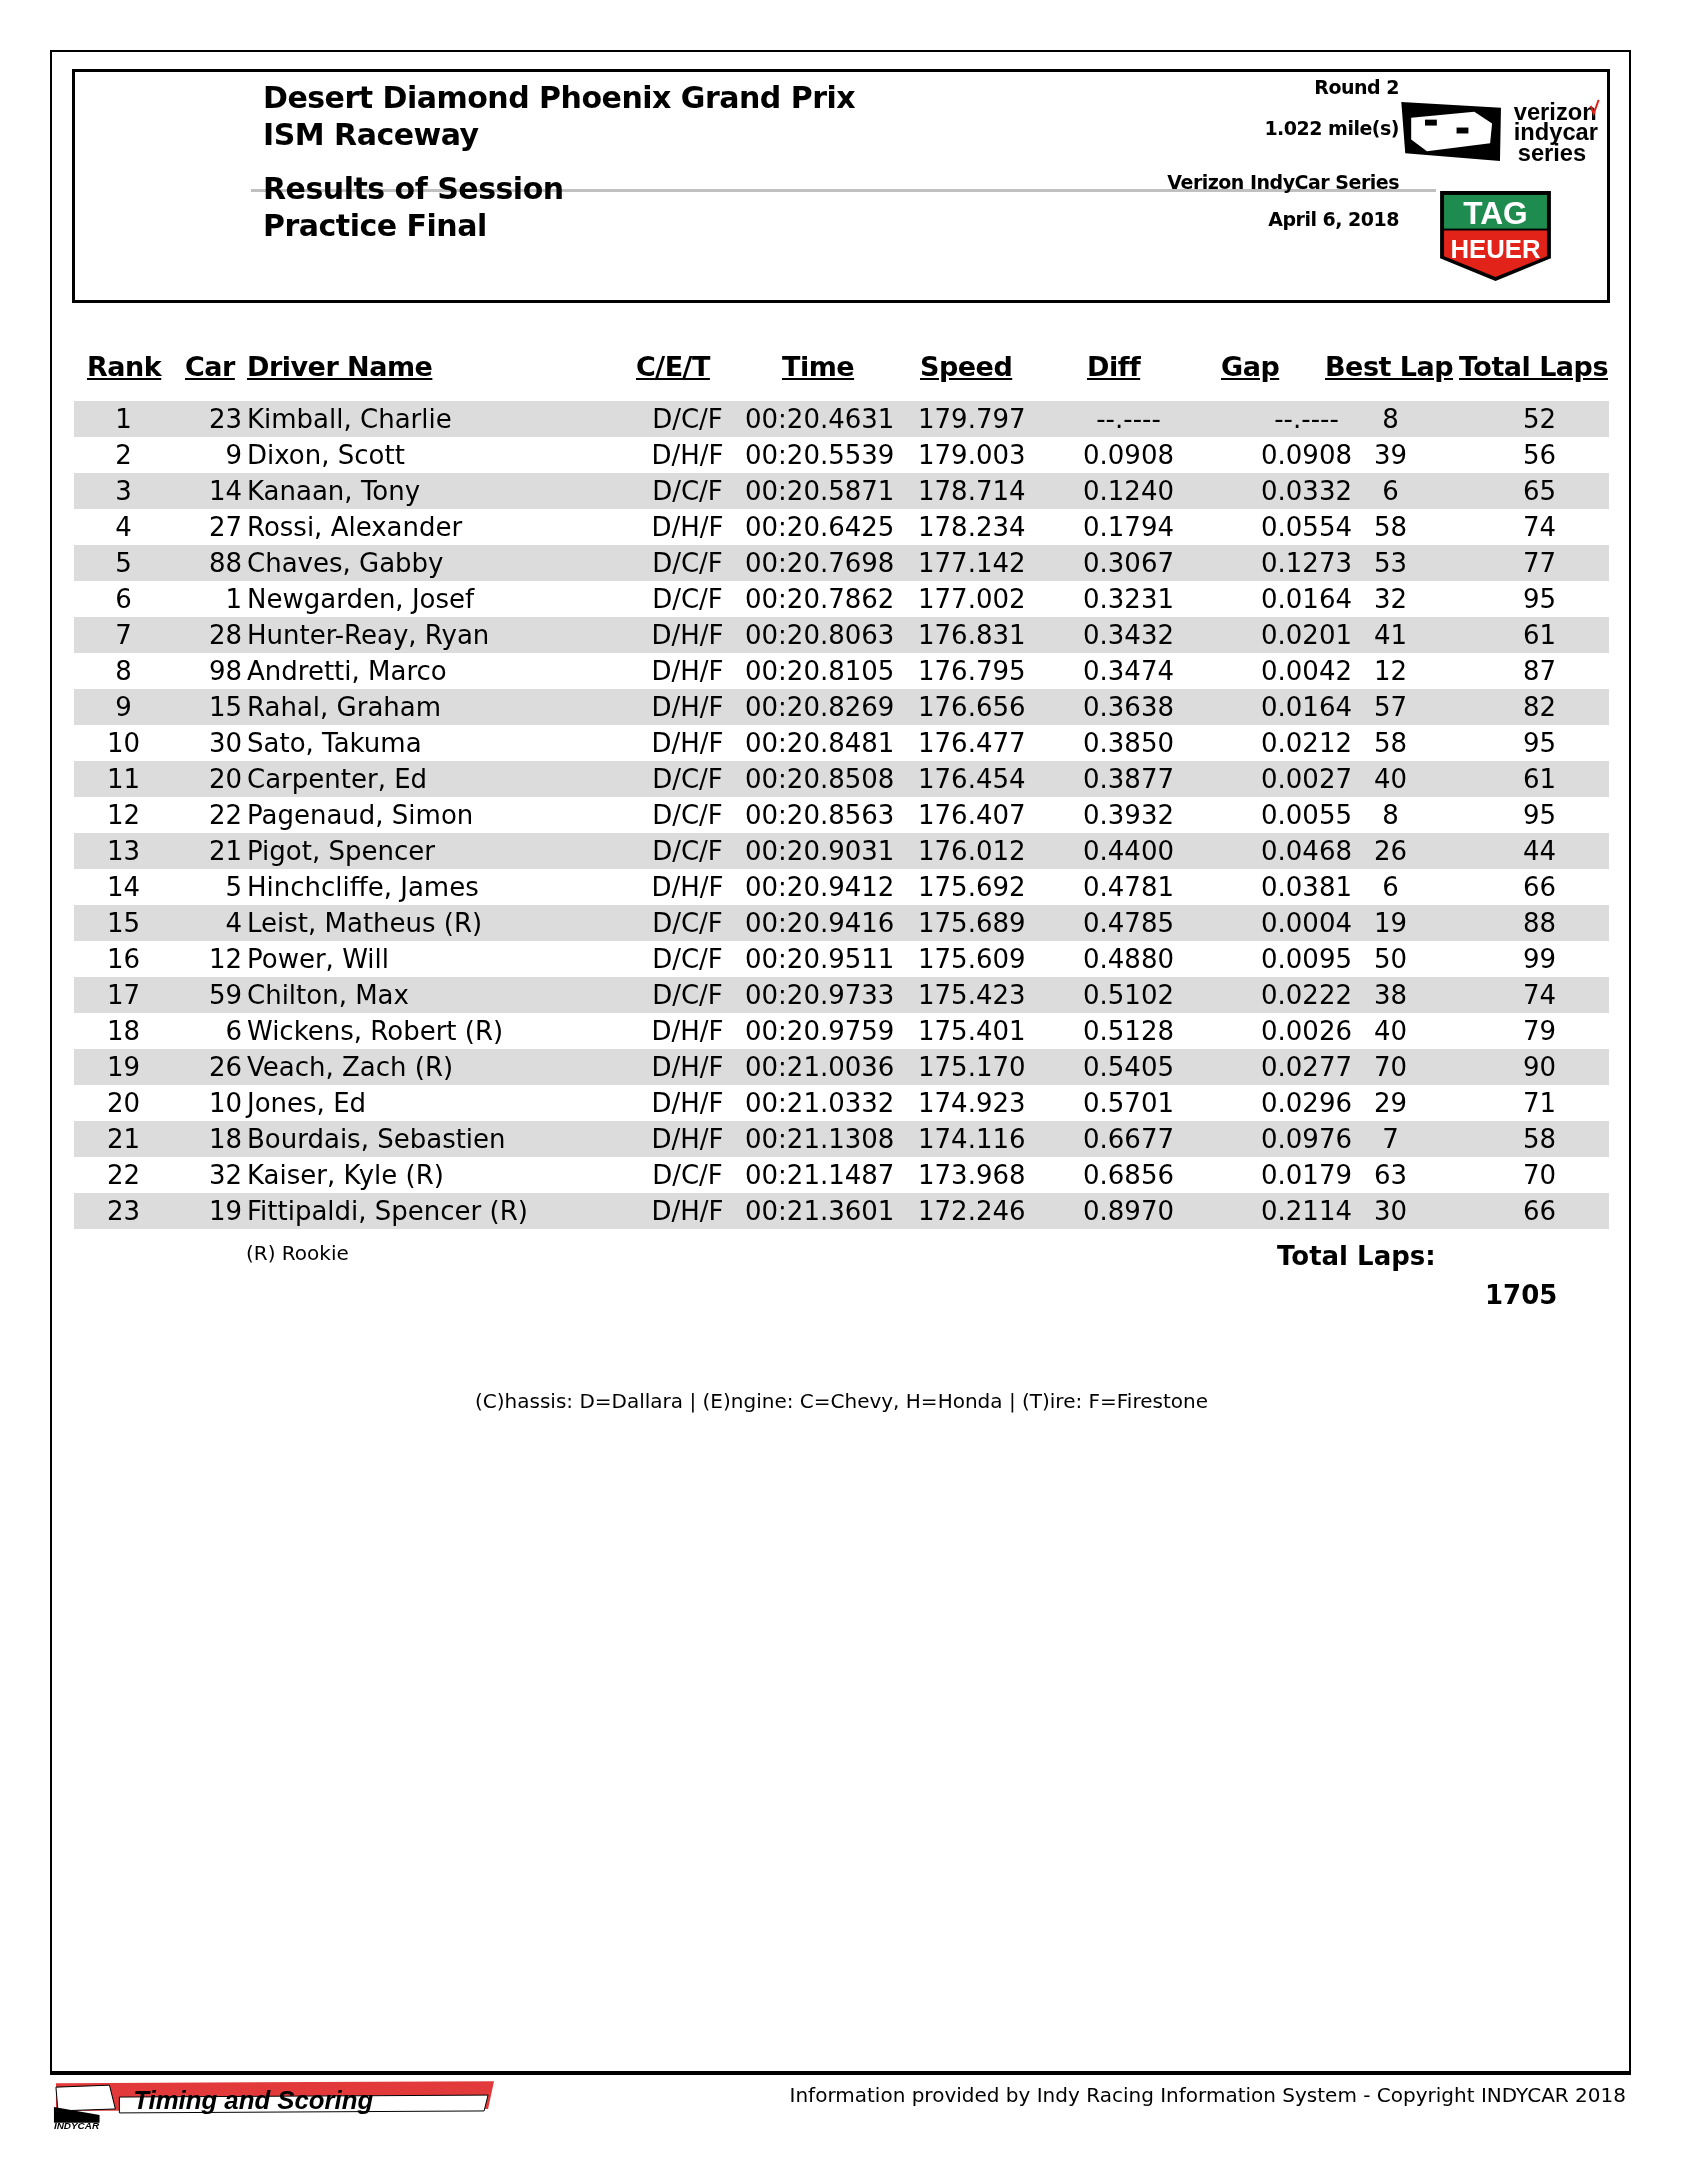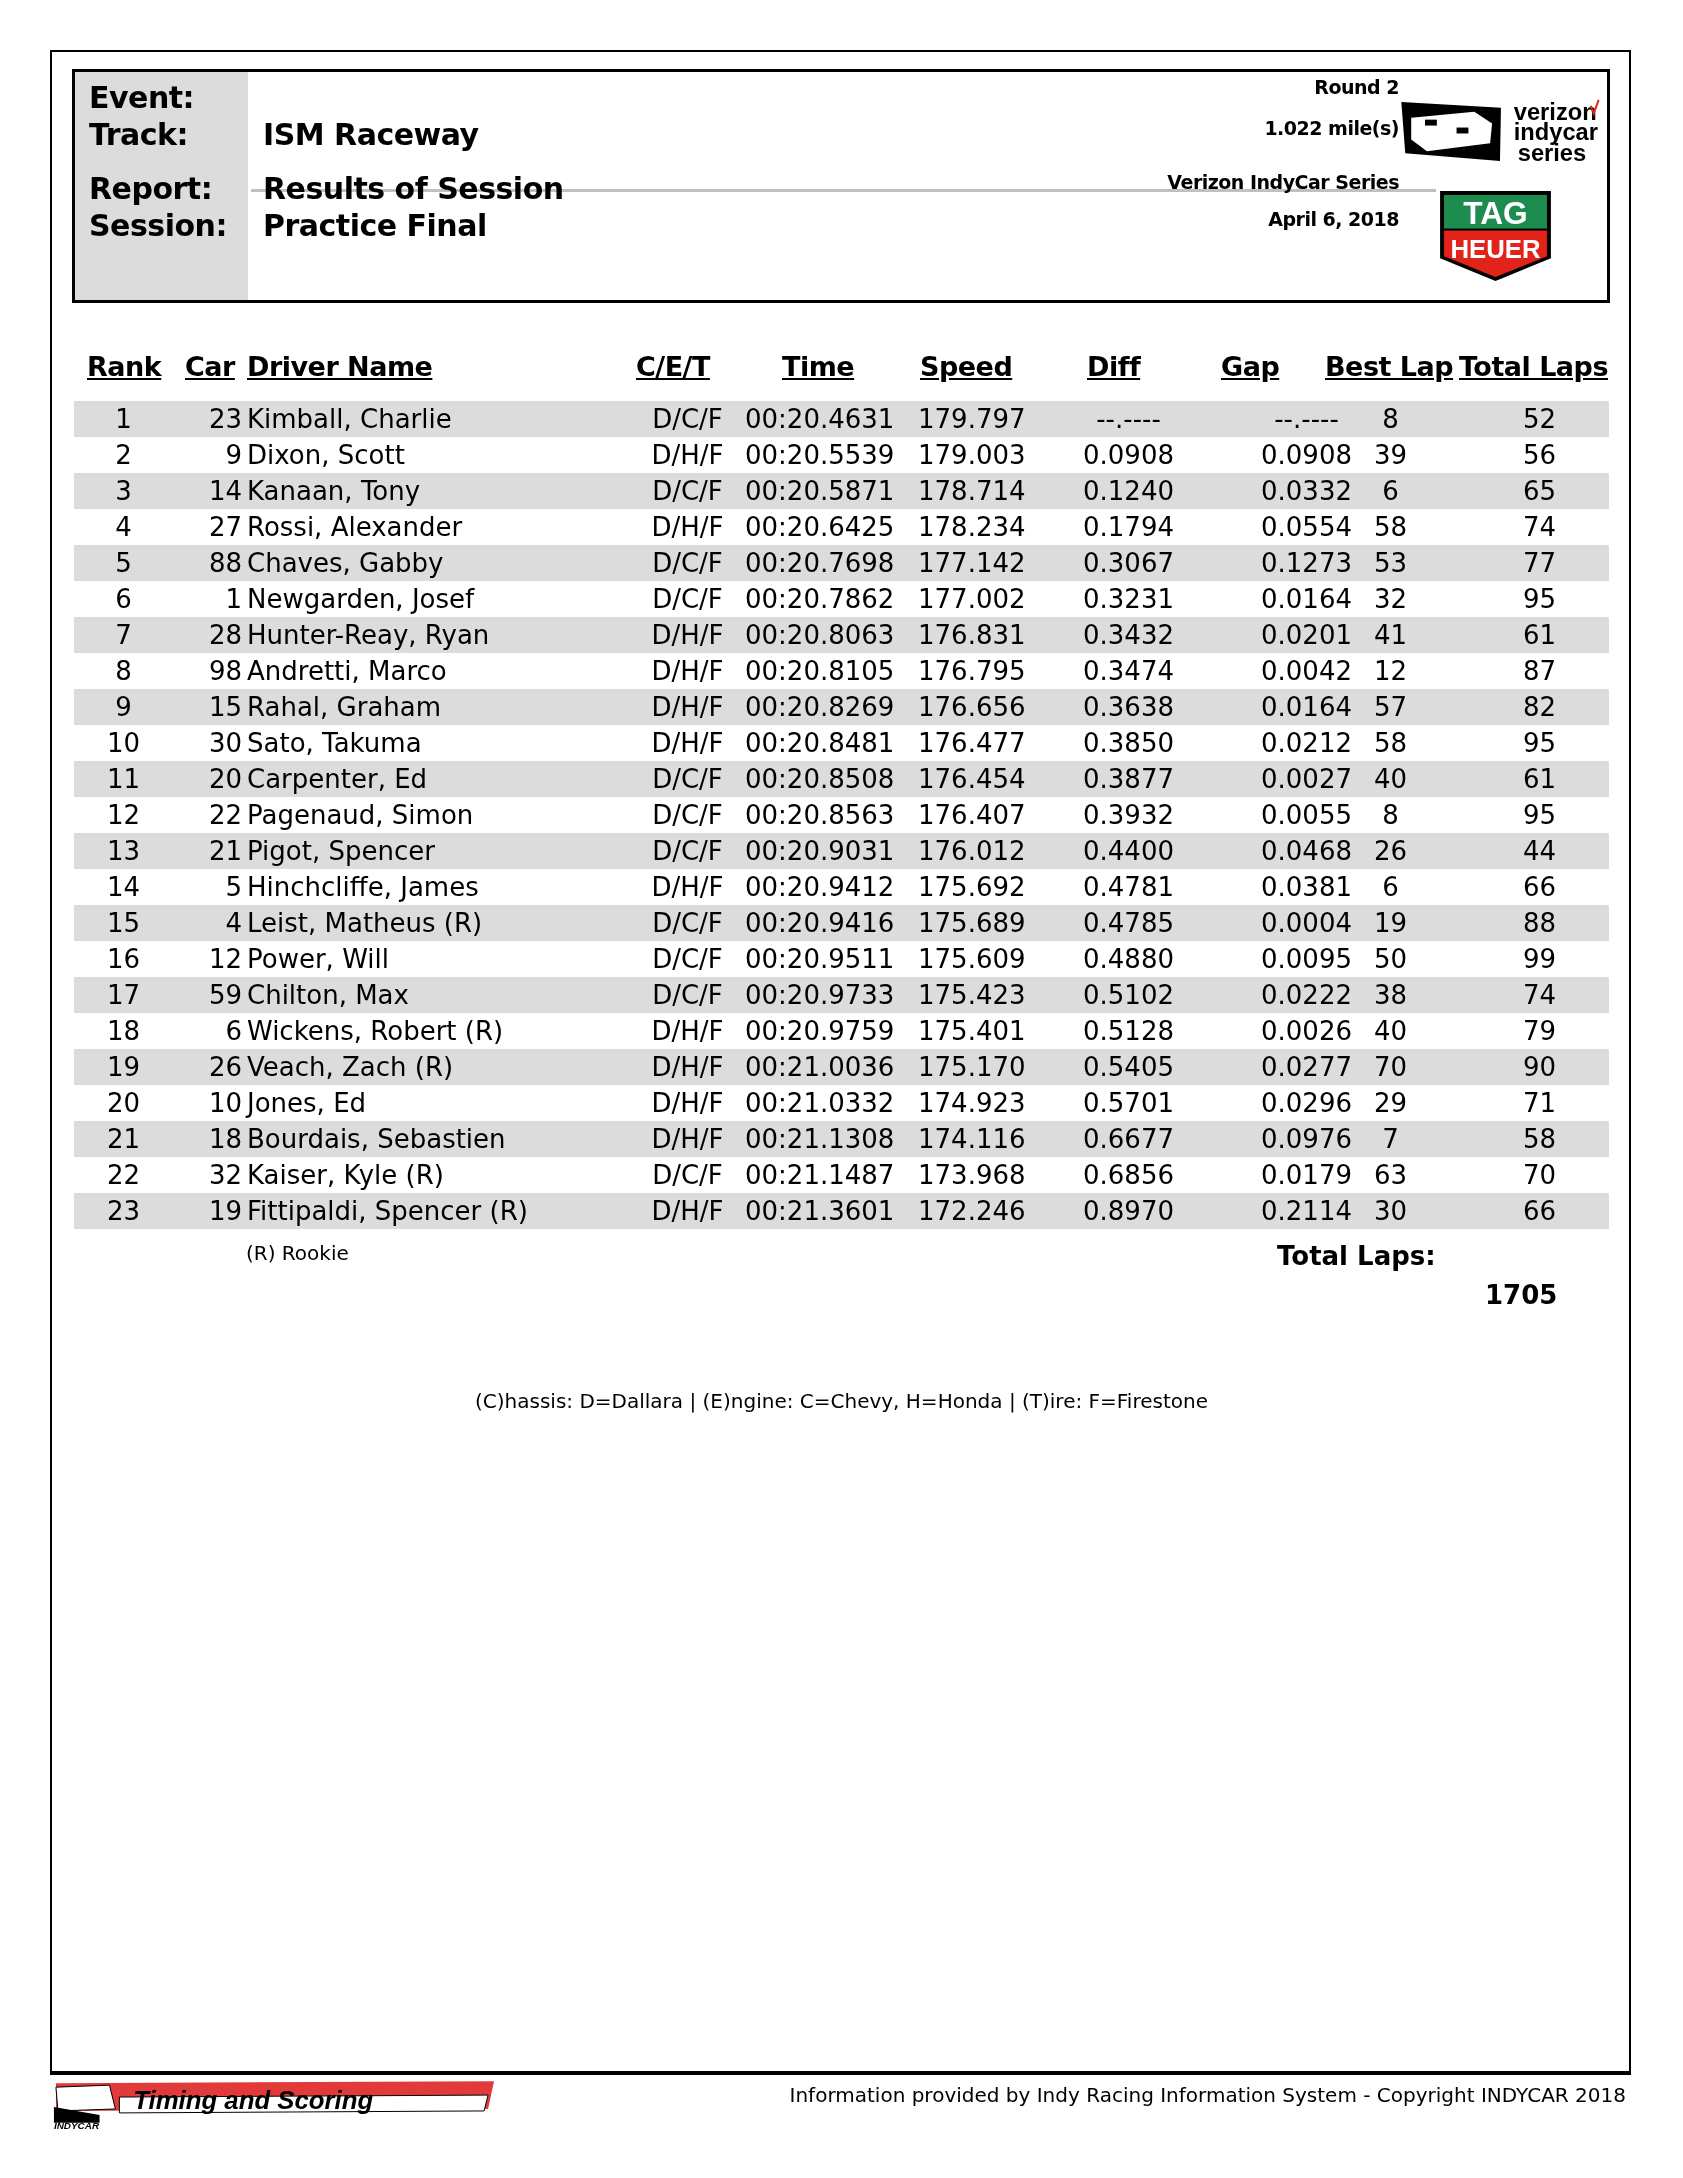--- a/index.html
+++ b/index.html
@@ -41,26 +41,21 @@
 
   .footer-logo { position: absolute; left: 50px; top: 2079px; width: 446px; height: 50px; }
   .footer-copy { position: absolute; right: 57px; top: 2083px; font-size: 20px; margin-left: 12px; }
 </style>
 </head>
 <body>
 
 <div class="outer-frame"></div>
 
 <div class="header-box">
-  <div class="header-labels">
-    <div class="hlabel" style="top:8px">Event:</div>
-    <div class="hlabel" style="top:45px">Track:</div>
-    <div class="hlabel" style="top:99px">Report:</div>
-    <div class="hlabel" style="top:136px">Session:</div>
-  </div>
+  <div class="hval" style="top:8px">Desert Diamond Phoenix Grand Prix</div>
   <div class="hval" style="top:45px">ISM Raceway</div>
   <div class="header-divider"></div>
   <div class="hval" style="top:99px">Results of Session</div>
   <div class="hval" style="top:136px">Practice Final</div>
 
   <div class="hval-right" style="top:4px">Round 2</div>
   <div class="hval-right" style="top:45px">1.022 mile(s)</div>
   <div class="hval-right" style="top:99px">Verizon IndyCar Series</div>
   <div class="hval-right" style="top:136px">April 6, 2018</div>
 

